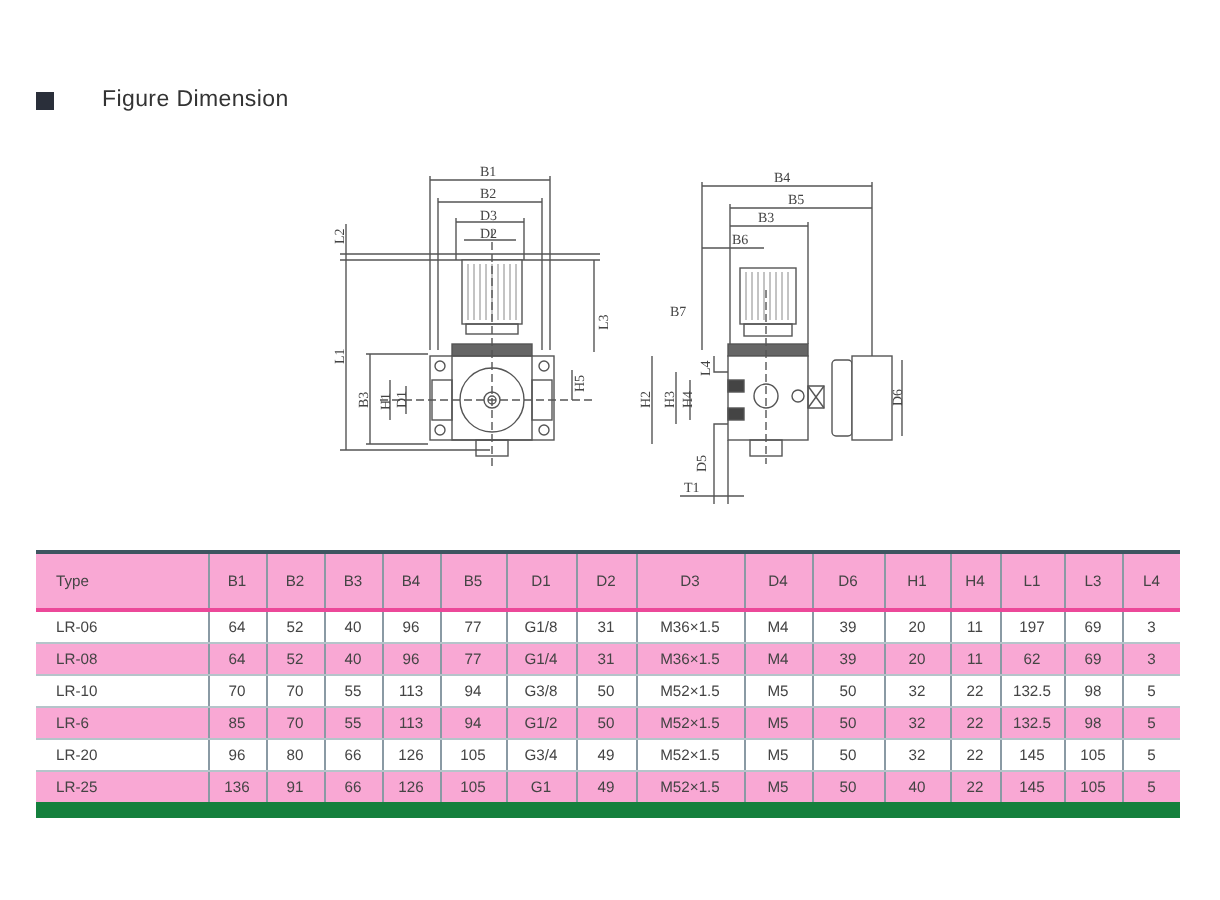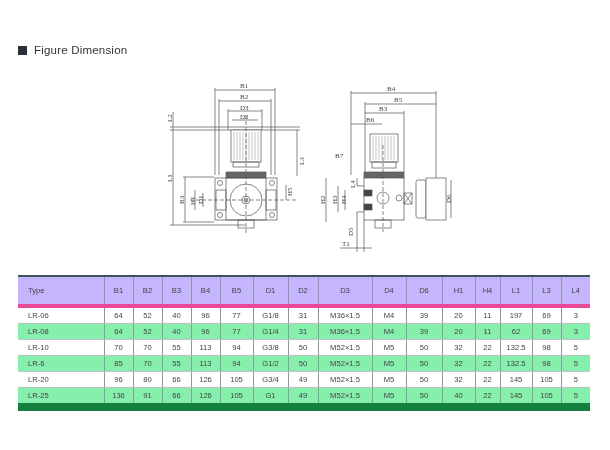--- a/index.html
+++ b/index.html
@@ -1,27 +1,27 @@
 <!DOCTYPE html>
 <html><head>
 <meta charset="utf-8">
 <style>
   html, body { margin:0; padding:0; background:#ffffff; }
   body { width:610px; height:450px; position:relative; overflow:hidden; font-family:"Liberation Sans", sans-serif; }
-  .title { position:absolute; left:18px; top:44px; display:flex; align-items:center; gap:7px; font-size:11.5px; color:#333; letter-spacing:0.2px;justify-content:flex-end; }
+  .title { position:absolute; left:18px; top:44px; display:flex; align-items:center; gap:24px; font-size:11.5px; color:#333; letter-spacing:0.2px;justify-content:flex-end; }
   .title .sq { width:9px; height:9px; background:#2a2f3a; display:inline-block; }
   .drawing { position:absolute; left:0; top:0; }
   table.spec { position:absolute; left:18px; top:275px; width:572px; border-collapse:collapse; font-size:7.6px; color:#444; table-layout:fixed; }
   table.spec th, table.spec td { border-left:1px solid #8a9aa4; border-right:1px solid #8a9aa4; text-align:center; font-weight:normal; padding:0; }
   table.spec tr:first-child th { border-top:2px solid #3e5560; }
-  table.spec th { background:#c4b5fd; height:27px; border-bottom:4px solid #ec4899;margin-left:10px; }
+  table.spec th { background:#f9a8d4; height:27px; border-bottom:2px solid #ec4899;margin-left:10px; }
   table.spec td { height:15px; border-bottom:1px solid #b5c4ca; }
   table.spec th:first-child, table.spec td:first-child { text-align:left; padding-left:10px; border-left:none; }
   table.spec th:last-child, table.spec td:last-child { border-right:none; }
-  table.spec tr.alt td { background:#86efac; }
+  table.spec tr.alt td { background:#f9a8d4; }
   table.spec tr:last-child td { border-bottom:8px solid #15803d; }
   .dim { font-family:"Liberation Serif", serif; font-size:7px; fill:#444; }
 </style>
 </head>
 <body>
 
 <div class="title">
   <span class="sq"></span>
   <span>Figure Dimension</span>
 </div>

